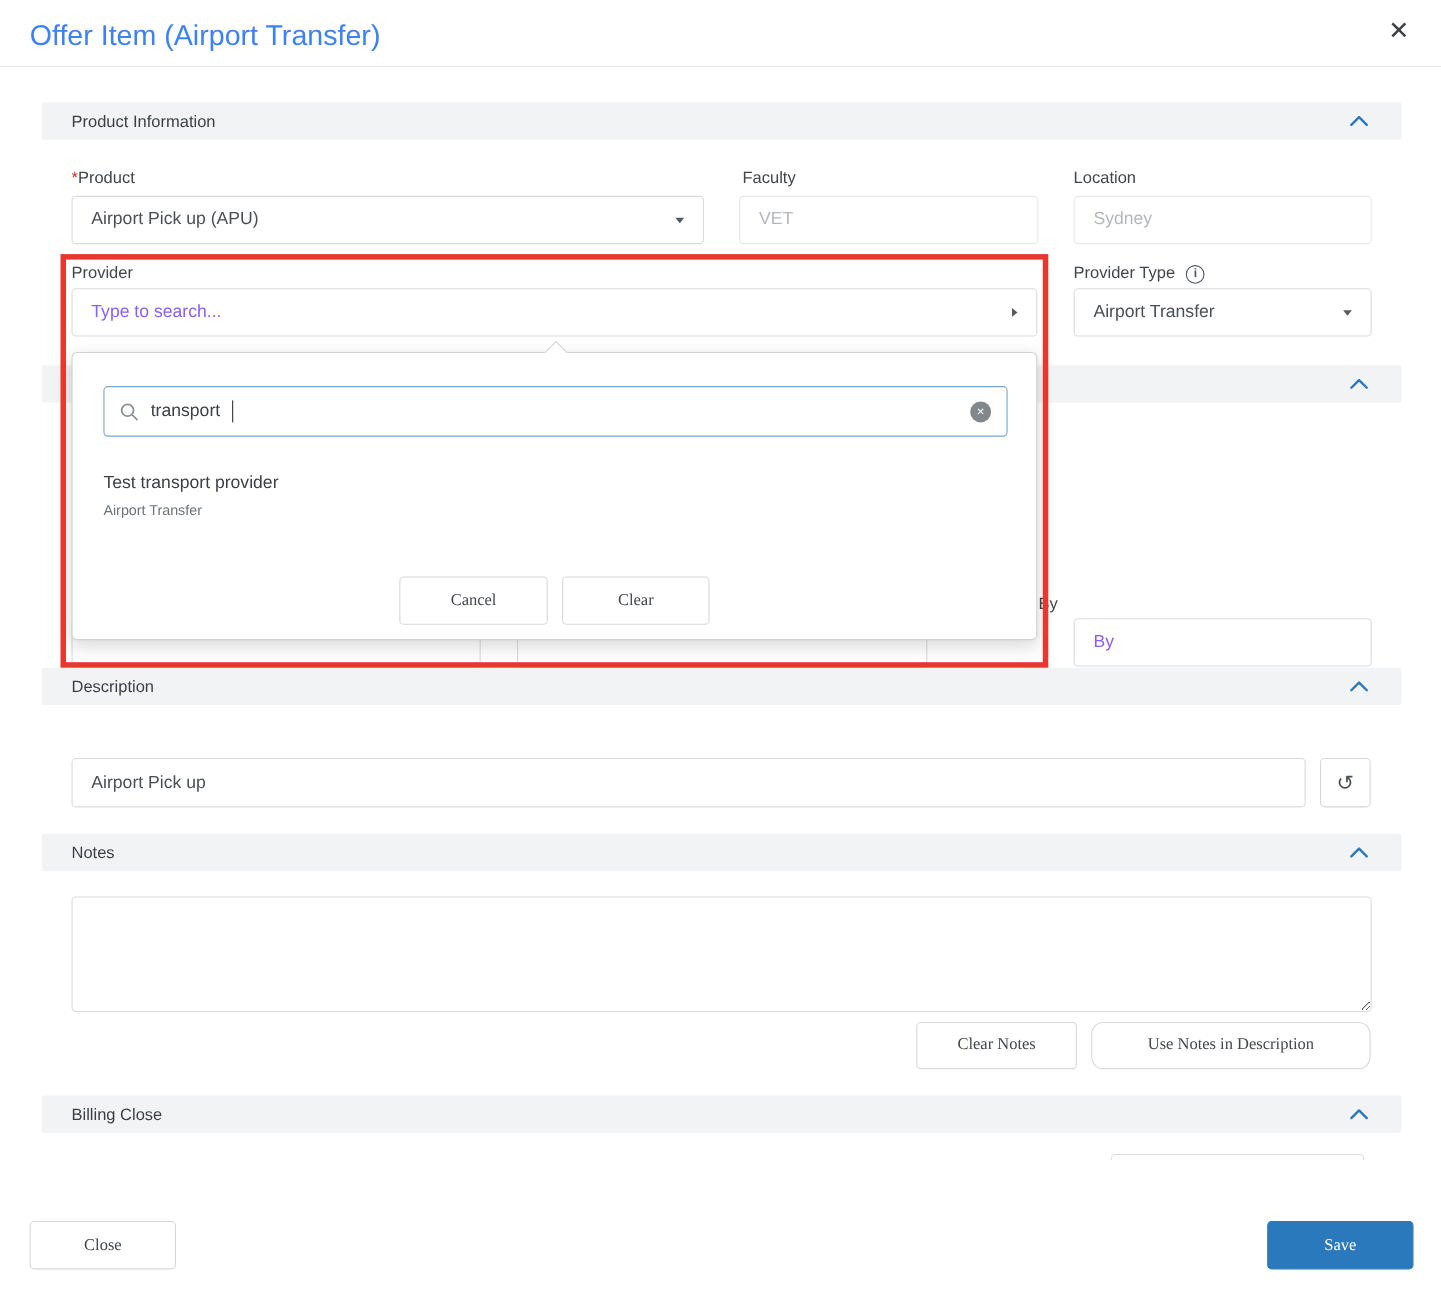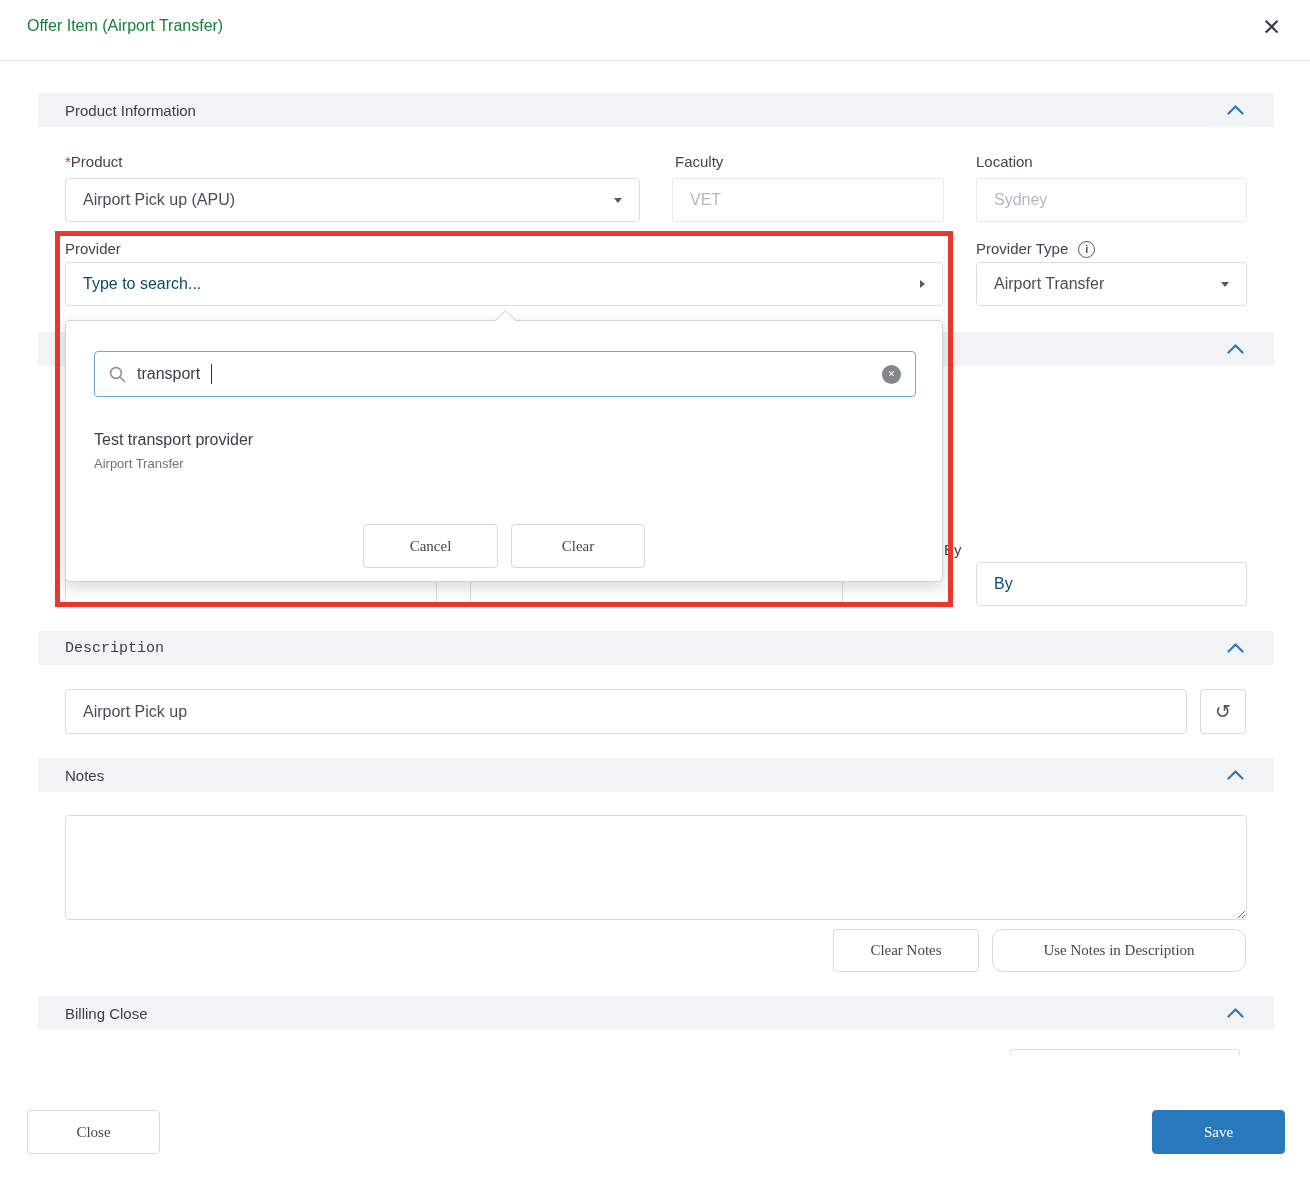--- a/index.html
+++ b/index.html
@@ -3,21 +3,21 @@
 <meta charset="utf-8">
 <style>
   * { box-sizing: border-box; margin: 0; padding: 0; }
   html, body { background: #fff; }
   body {
     width: 1310px; height: 1178px; position: relative; overflow: hidden;
     font-family: "Liberation Sans", sans-serif; color: #3f4449;
   }
   .abs { position: absolute; }
 
-  .page-title { font-size: 16px; color: #15803d; }
+  .page-title { font-size: 26px; color: #3b82f6; }
   .close-x { font-size: 23px; color: #3a3f44; cursor: pointer; line-height: 1; }
   .header-divider { height: 1px; background: #e7e8ea; }
 
   .section-bar {
     background: var(--section-bg, #f2f3f4);
     height: 34px; display: flex; align-items: center; justify-content: space-between;
     padding: 0 30px 0 27px; border-radius: 2px;
   }
   .section-title { font-size: 15px; color: #3b3f44; }
   .chev polyline { fill: none; stroke: var(--accent-blue, #2b79bd); stroke-width: 2.2; stroke-linecap: round; stroke-linejoin: round; }
@@ -32,21 +32,21 @@
   }
 
   .input {
     border: 1px solid #d9dbde; border-radius: 4px; background: #fff; height: 44px;
     display: flex; align-items: center; padding: 0 17px; font-size: 16px; color: #4a4f54;
     font-family: inherit;
     gap: 28px;
   }
   .input.between { justify-content: space-between; }
   .input.disabled { border-color: #e6e8ea; color: #b4b8bc; }
-  .placeholder { color: #0c4a6e; }
+  .placeholder { color: #8b5cf6; }
 
   .caret-down { width: 0; height: 0; border-left: 4.5px solid transparent; border-right: 4.5px solid transparent; border-top: 5.5px solid #565b60; }
   .caret-right { width: 0; height: 0; border-top: 4.5px solid transparent; border-bottom: 4.5px solid transparent; border-left: 5.5px solid #565b60; }
 
   .btn {
     border: 1px solid #d6d8da; border-radius: 4px; background: #fff;
     font-size: 15px; color: #43484d; font-family: Liberation Serif, serif;
     display: flex; align-items: center; justify-content: center; cursor: pointer;
   }
   .btn.primary { background: var(--accent-blue, #2b79bd); border-color: var(--accent-blue, #2b79bd); color: #fff; }
@@ -162,21 +162,21 @@
     <div class="result">
       <div class="result-title">Test transport provider</div>
       <div class="result-sub">Airport Transfer</div>
     </div>
     <button class="btn" style="left:297px; top:203px; width:135px;">Cancel</button>
     <button class="btn" style="left:445px; top:203px; width:134px;">Clear</button>
   </div>
 
   <div class="abs annotation-box" style="left:55px; top:231px; width:898px; height:376px;"></div>
 
-  <div class="abs section-bar" style="left:38px; top:631px; width:1236px;font-family:Liberation Mono, monospace;">
+  <div class="abs section-bar" style="left:38px; top:607px; width:1236px;">
     <span class="section-title">Description</span>
     <svg class="chev" width="17" height="10" viewBox="0 0 17 10">
         <polyline points="1.5,8.5 8.5,1.5 15.5,8.5"></polyline>
       </svg>
   </div>
   <input class="abs input" style="left: 65px; top: 689px; width: 1122px; height: 45px;" value="Airport Pick up">
   <button class="btn abs icon-btn" style="left:1200px; top:689px; width:46px; height:45px;">
     <span>↺</span>
   </button>
 

